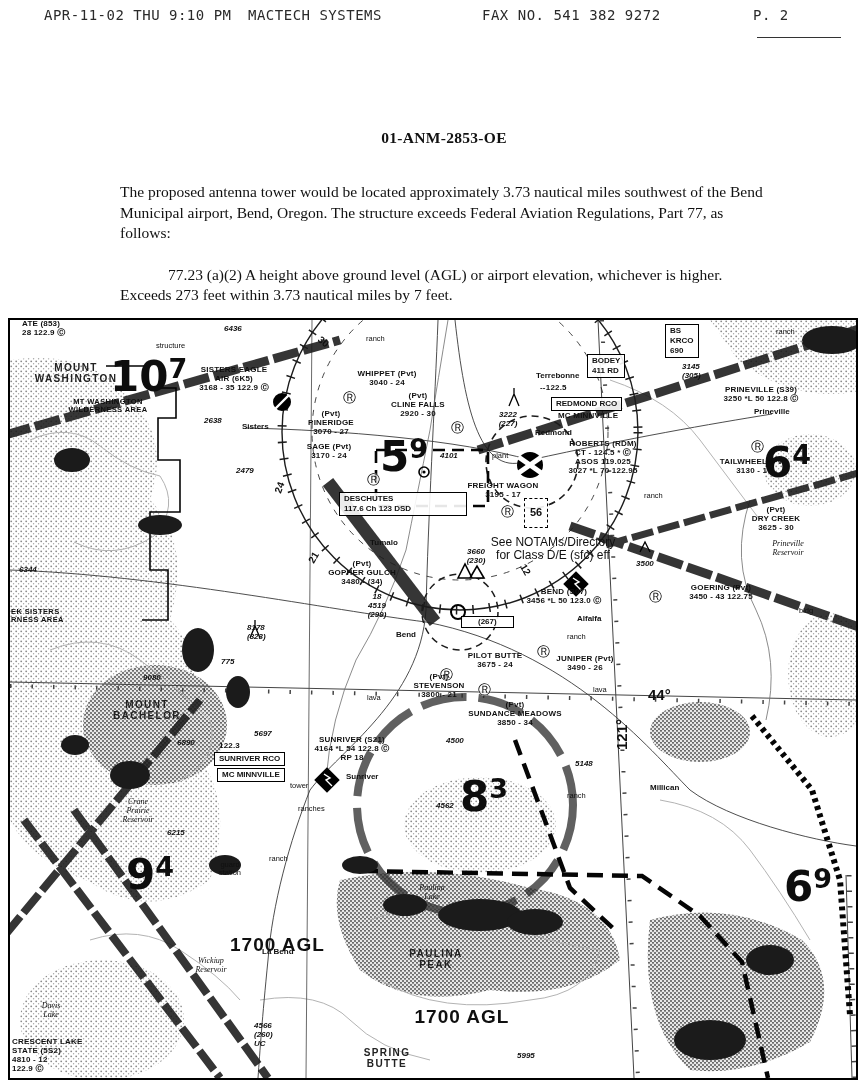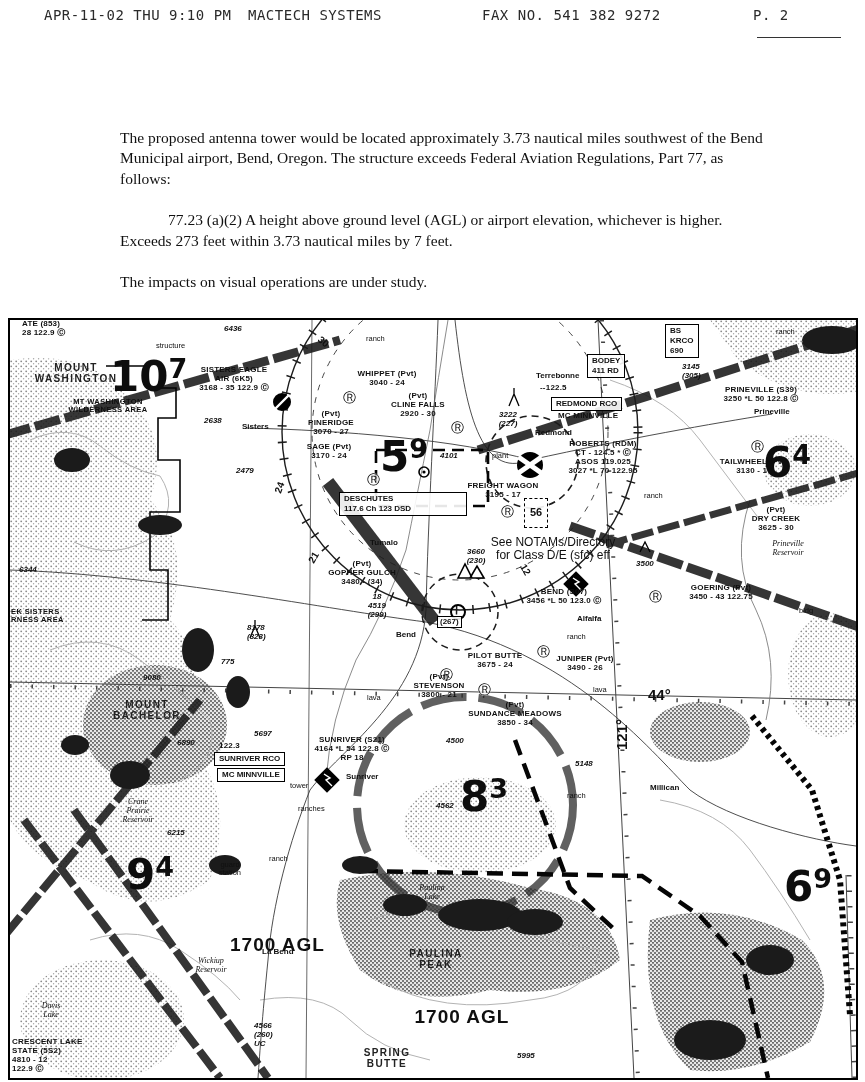--- a/index.html
+++ b/index.html
@@ -40,35 +40,36 @@
   .r40{transform:rotate(40deg);} .r-70{transform:rotate(-70deg);}
   .r60{transform:rotate(60deg);} .r-60{transform:rotate(-60deg);}
   .rm90{transform:rotate(-90deg);transform-origin:left top;}
   .mef{position:absolute;font-family:"DejaVu Sans",sans-serif;font-weight:700;color:#0d0d0d;z-index:6;line-height:.9;}
   .mef .m{font-size:42px;}
   .mef .s{font-size:27px;position:relative;top:-13px;}
   .mbox{position:absolute;border:1.5px solid #000;background:rgba(255,255,255,.9);
        font:700 8px "Liberation Sans",sans-serif;padding:1px 4px;white-space:pre-line;
        text-align:left;line-height:1.25;z-index:6;}
   .b56{border:1.6px dashed #000;font-size:11px;padding:7px 5px;}
-  .b267{font-size:8px;border:1.2px solid #000;padding:0 2px;}
+  .b267{font-size:8px;border:1.2px solid #000;padding:0 16px;margin-left:24px;}
   .ricon{position:absolute;font-size:13px;line-height:1;color:#000;z-index:5;
        background:rgba(255,255,255,.7);border-radius:50%;}
 </style>
 </head>
 <body>
 
 <div class="fax">
   <span class="dt">APR-11-02 THU  9:10 PM</span>
   <span class="snd">MACTECH SYSTEMS</span>
   <span class="fx">FAX NO.  541 382 9272</span>
   <span class="pg"><span>P.</span> <span>2</span><span class="pgline"></span></span>
 </div>
 
 <div class="doc">
+  <h1>01-ANM-2853-OE</h1>
   <p>The proposed antenna tower would be located approximately 3.73 nautical miles southwest of the Bend Municipal airport, Bend, Oregon.  The structure exceeds Federal Aviation Regulations, Part 77, as follows:</p>
   <p class="ind">77.23 (a)(2) A height above ground level (AGL) or airport elevation, whichever is higher.  Exceeds 273 feet within 3.73 nautical miles by 7 feet.</p>
   <p>The impacts on visual operations are under study.</p>
 </div>
 
 <div class="map">
   <svg width="846" height="758" viewBox="0 0 846 758">
     <defs>
       <pattern id="st" width="5" height="5" patternUnits="userSpaceOnUse">
         <rect width="5" height="5" fill="#fff"></rect>

